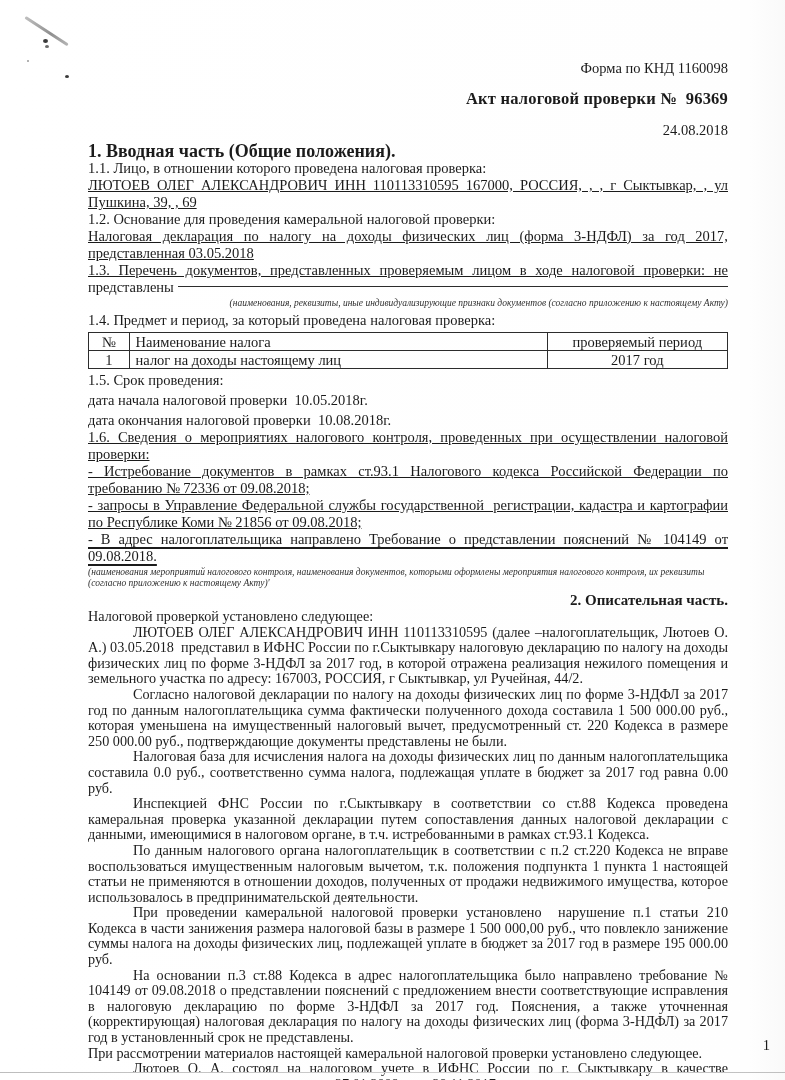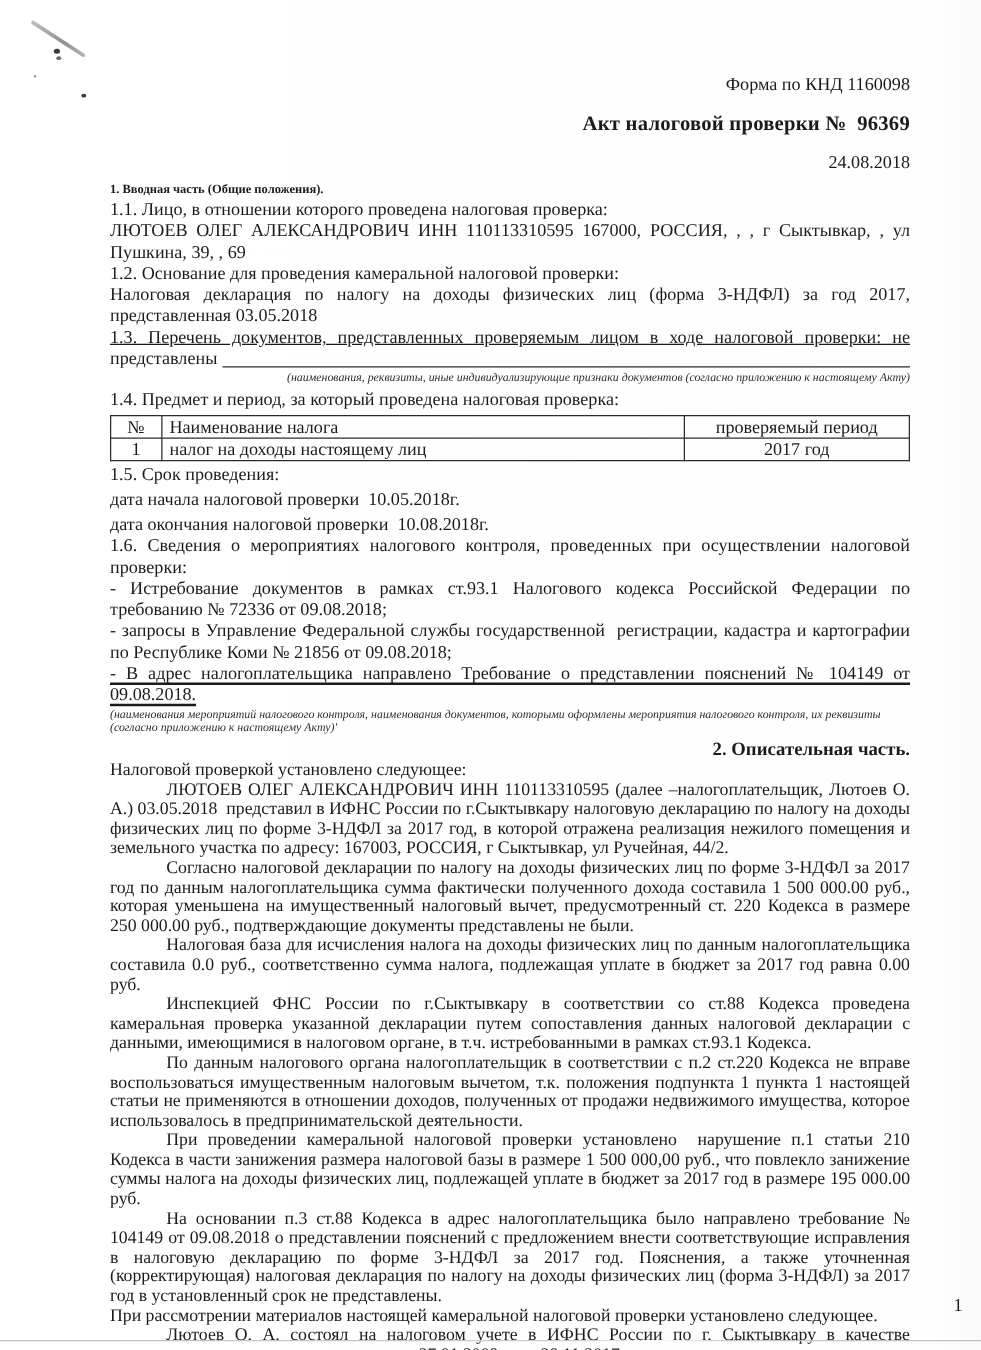--- a/index.html
+++ b/index.html
@@ -18,26 +18,26 @@
   }
   .content{
     position:absolute;
     left:88px;top:0;width:640px;
     padding-top:60px;
     font-size:14.5px;line-height:17px;
   }
   .right{text-align:right;}
   .center{text-align:right;}
   .bold{font-weight:bold;}
-  .just{text-align:justify;}
+  .just{text-align:justify;text-decoration:underline;}
   .just-force{text-align:justify;text-align-last:justify;text-decoration:underline;}
   .doc-title{font-size:16.5px;font-weight:bold;margin-top:13px;letter-spacing:.2px;}
   .doc-date{margin-top:15px;}
-  .s1-heading{margin-top:4px;font-size:10px;}
-  .tail-line{display:flex;align-items:flex-end;}
+  .s1-heading{margin-top:4px;font-size:18px;}
+  .tail-line{display:flex;align-items:center;}
   .tail-line .fill-rule{flex:1;border-bottom:1.6px solid #2c2c2c;margin-bottom:2px;margin-left:4px;}
   .caption{
     font-size:9.5px;line-height:11px;font-style:italic;color:#2e2e2e;
     margin-top:2px;margin-bottom:3px;
   }
   table.tax{
     border-collapse:collapse;width:640px;margin-top:3px;margin-bottom:3px;
     font-size:14.5px;
   }
   table.tax th,table.tax td{

